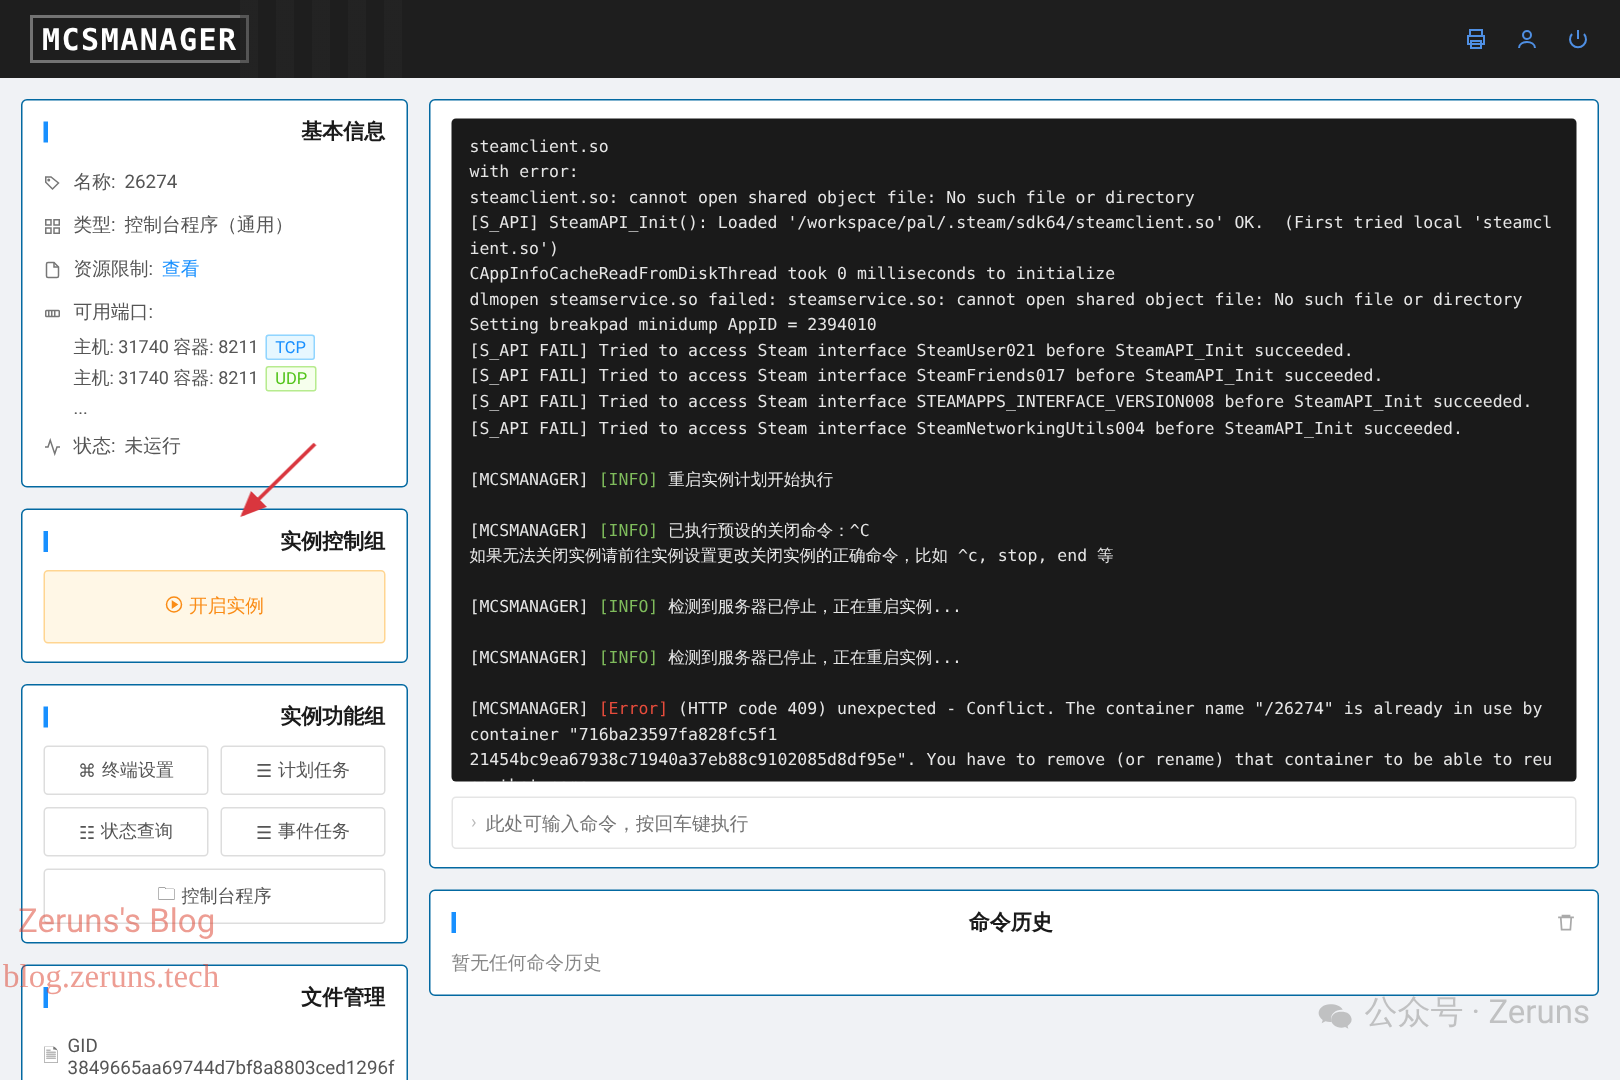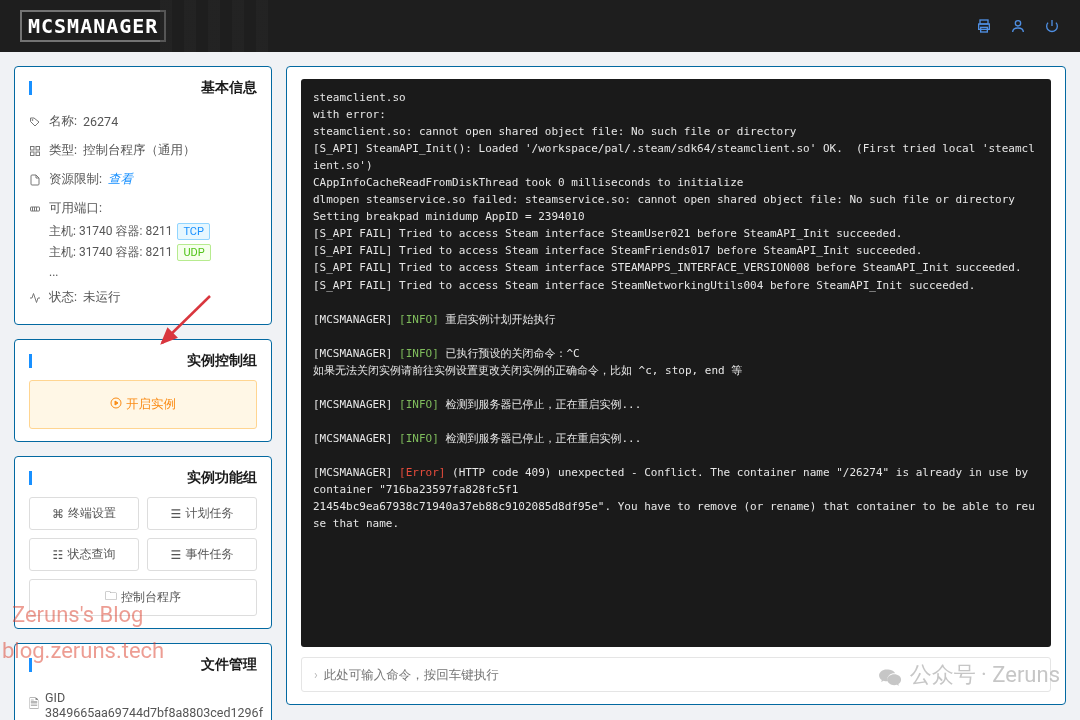--- a/index.html
+++ b/index.html
@@ -15,39 +15,39 @@
 .card { background: #fff; border-radius: 4px; border: 1px solid #0369a1; padding: 12px 14px; }
 .card-title { font-weight: 600; font-size: 14px; margin-bottom: 10px; color: #1a1a1a; display: flex; align-items: center; justify-content: space-between; }
 .card-title.bar::before { content: ""; display: inline-block; width: 3px; height: 14px; background: #1890ff; margin-right: 7px; vertical-align: -2px; }
 .card-title .tleft { display: flex; align-items: center; }
 .info-row { display: flex; align-items: center; padding: 6px 0; font-size: 12.5px; color: #555; gap: 6px; }
 .info-row .ricon { width: 14px; display: inline-flex; color: #777; }
 .sub-ports { padding-left: 20px; font-size: 12px; color: #555; margin-bottom: 4px; }
 .tag { font-size: 11px; padding: 1px 5px; border-radius: 2px; margin-left: 5px; text-align: center; }
 .tag.tcp { background: #e6f7ff; color: #1890ff; border: 1px solid #91d5ff; }
 .tag.udp { background: #f6ffed; color: #52c41a; border: 1px solid #b7eb8f; }
-.link { color: #1890ff; font-style: italic; }
+.link { color: #1890ff; }
 .start-btn { width: 100%; padding: 15px; text-align: center; background: #fff7e6; border: 1px solid #ffd591; color: #fa8c16; border-radius: 3px; cursor: pointer; font-size: 12.5px; display: flex; align-items: center; justify-content: center; gap: 4px; }
 .btn-grid { display: grid; grid-template-columns: 1fr 1fr; gap: 8px; }
 .fn-btn { padding: 7px; text-align: center; background: #fff; border: 1px solid #ddd; border-radius: 3px; cursor: pointer; font-size: 12px; color: #555; display: flex; align-items: center; justify-content: center; gap: 4px; }
 .fn-btn.full { grid-column: 1 / -1; }
 .console-card { padding: 12px 14px; }
 .console-header { display: flex; justify-content: space-between; align-items: center; margin-bottom: 8px; }
 .console-actions { display: flex; gap: 12px; color: #888; }
 .console-actions span { cursor: pointer; display: inline-flex; }
-.terminal { background: #1a1a1a; color: #e6e6e6; font-family: Consolas, Menlo, monospace; font-size: 11px; line-height: 1.55; padding: 10px 12px; border-radius: 3px; height: 568px; overflow: hidden; white-space: pre-wrap; word-break: break-all; }
+.terminal { background: #1a1a1a; color: #e6e6e6; font-family: Consolas, Menlo, monospace; font-size: 11px; line-height: 1.55; padding: 10px 12px; border-radius: 3px; height: 442px; overflow: hidden; white-space: pre-wrap; word-break: break-all; }
 .terminal .red { color: #e74c3c; }
 .terminal .green { color: #7fbc5c; }
 .cmd-input { width: 100%; border: 1px solid #e5e5e5; border-radius: 3px; padding: 9px 12px; font-size: 12.5px; color: #888; margin-top: 10px; display: flex; align-items: center; gap: 6px; }
 .cmd-input input { border: none; outline: none; flex: 1; font-size: 12.5px; }
 .hist-empty { color: #888; font-size: 12.5px; margin-top: 4px; }
 .trash { color: #aaa; cursor: pointer; display: inline-flex; }
 .arrow { position: fixed; left: 155px; top: 288px; pointer-events: none; z-index: 50; }
 .watermark1 { position: fixed; left: 12px; top: 602px; color: rgba(220, 60, 40, 0.5); font-size: 22px; font-weight: 400; pointer-events: none; z-index: 40; }
-.watermark2 { position: fixed; left: 2px; top: 638px; color: rgba(220, 60, 40, 0.5); font-size: 22px; font-weight: 400; pointer-events: none; z-index: 40; }
+.watermark2 { position: fixed; left: 2px; top: 638px; color: rgba(220, 60, 40, 0.5); font-size: 22px; font-weight: 400; pointer-events: none; z-index: 40; font-family: Liberation Serif, serif; }
 .watermark3 { position: fixed; right: 20px; bottom: 30px; color: rgba(160,160,160,0.6); font-size: 22px; display: flex; align-items: flex-end; gap: 6px; pointer-events: none; z-index: 40; }
 </style>
 </head>
 <body>
 
 <div class="header">
   <span class="logo">MCSMANAGER</span>
   <div class="squares"></div>
   <div class="header-right">
     <span class="hicon">
@@ -195,20 +195,31 @@
 
   <div class="main">
     <div class="card console-card">
       <div class="terminal" id="terminal"><div>steamclient.so</div><div>with error:</div><div>steamclient.so: cannot open shared object file: No such file or directory</div><div>[S_API] SteamAPI_Init(): Loaded '/workspace/pal/.steam/sdk64/steamclient.so' OK.  (First tried local 'steamclient.so')</div><div>CAppInfoCacheReadFromDiskThread took 0 milliseconds to initialize</div><div>dlmopen steamservice.so failed: steamservice.so: cannot open shared object file: No such file or directory</div><div>Setting breakpad minidump AppID = 2394010</div><div>[S_API FAIL] Tried to access Steam interface SteamUser021 before SteamAPI_Init succeeded.</div><div>[S_API FAIL] Tried to access Steam interface SteamFriends017 before SteamAPI_Init succeeded.</div><div>[S_API FAIL] Tried to access Steam interface STEAMAPPS_INTERFACE_VERSION008 before SteamAPI_Init succeeded.</div><div>[S_API FAIL] Tried to access Steam interface SteamNetworkingUtils004 before SteamAPI_Init succeeded.</div><div>&nbsp;</div><div><span>[MCSMANAGER] </span><span class="green">[INFO]</span><span> 重启实例计划开始执行</span></div><div>&nbsp;</div><div><span>[MCSMANAGER] </span><span class="green">[INFO]</span><span> 已执行预设的关闭命令：^C</span></div><div>如果无法关闭实例请前往实例设置更改关闭实例的正确命令，比如 ^c, stop, end 等</div><div>&nbsp;</div><div><span>[MCSMANAGER] </span><span class="green">[INFO]</span><span> 检测到服务器已停止，正在重启实例...</span></div><div>&nbsp;</div><div><span>[MCSMANAGER] </span><span class="green">[INFO]</span><span> 检测到服务器已停止，正在重启实例...</span></div><div>&nbsp;</div><div><span>[MCSMANAGER] </span><span class="red">[Error]</span><span> (HTTP code 409) unexpected - Conflict. The container name "/26274" is already in use by container "716ba23597fa828fc5f1</span></div><div>21454bc9ea67938c71940a37eb88c9102085d8df95e". You have to remove (or rename) that container to be able to reuse that name.</div></div>
       <div class="cmd-input">
         <span style="color:#bbb">›</span>
         <input type="text" placeholder="此处可输入命令，按回车键执行" style="">
       </div>
     </div>
 
+    <div class="card">
+      <div class="card-title bar">
+        <span class="tleft">命令历史</span>
+        <span class="trash">
+            <svg width="14" height="14" viewBox="0 0 24 24" fill="none" stroke="currentColor" stroke-width="2">
+              <path d="M3 6h18M8 6V4h8v2M6 6l1 14h10l1-14"></path>
+            </svg>
+          </span>
+      </div>
+      <div class="hist-empty">暂无任何命令历史</div>
+    </div>
   </div>
 </div>
 
 <svg class="arrow" width="70" height="70">
   <defs>
       <marker id="ah" markerWidth="8" markerHeight="8" refX="6" refY="3" orient="auto">
         <polygon points="0 0, 7 3, 0 6" fill="#d9363e"></polygon>
       </marker>
     </defs>
   <line x1="55" y1="8" x2="7" y2="55" stroke="#d9363e" stroke-width="2.5" marker-end="url(#ah)"></line>

